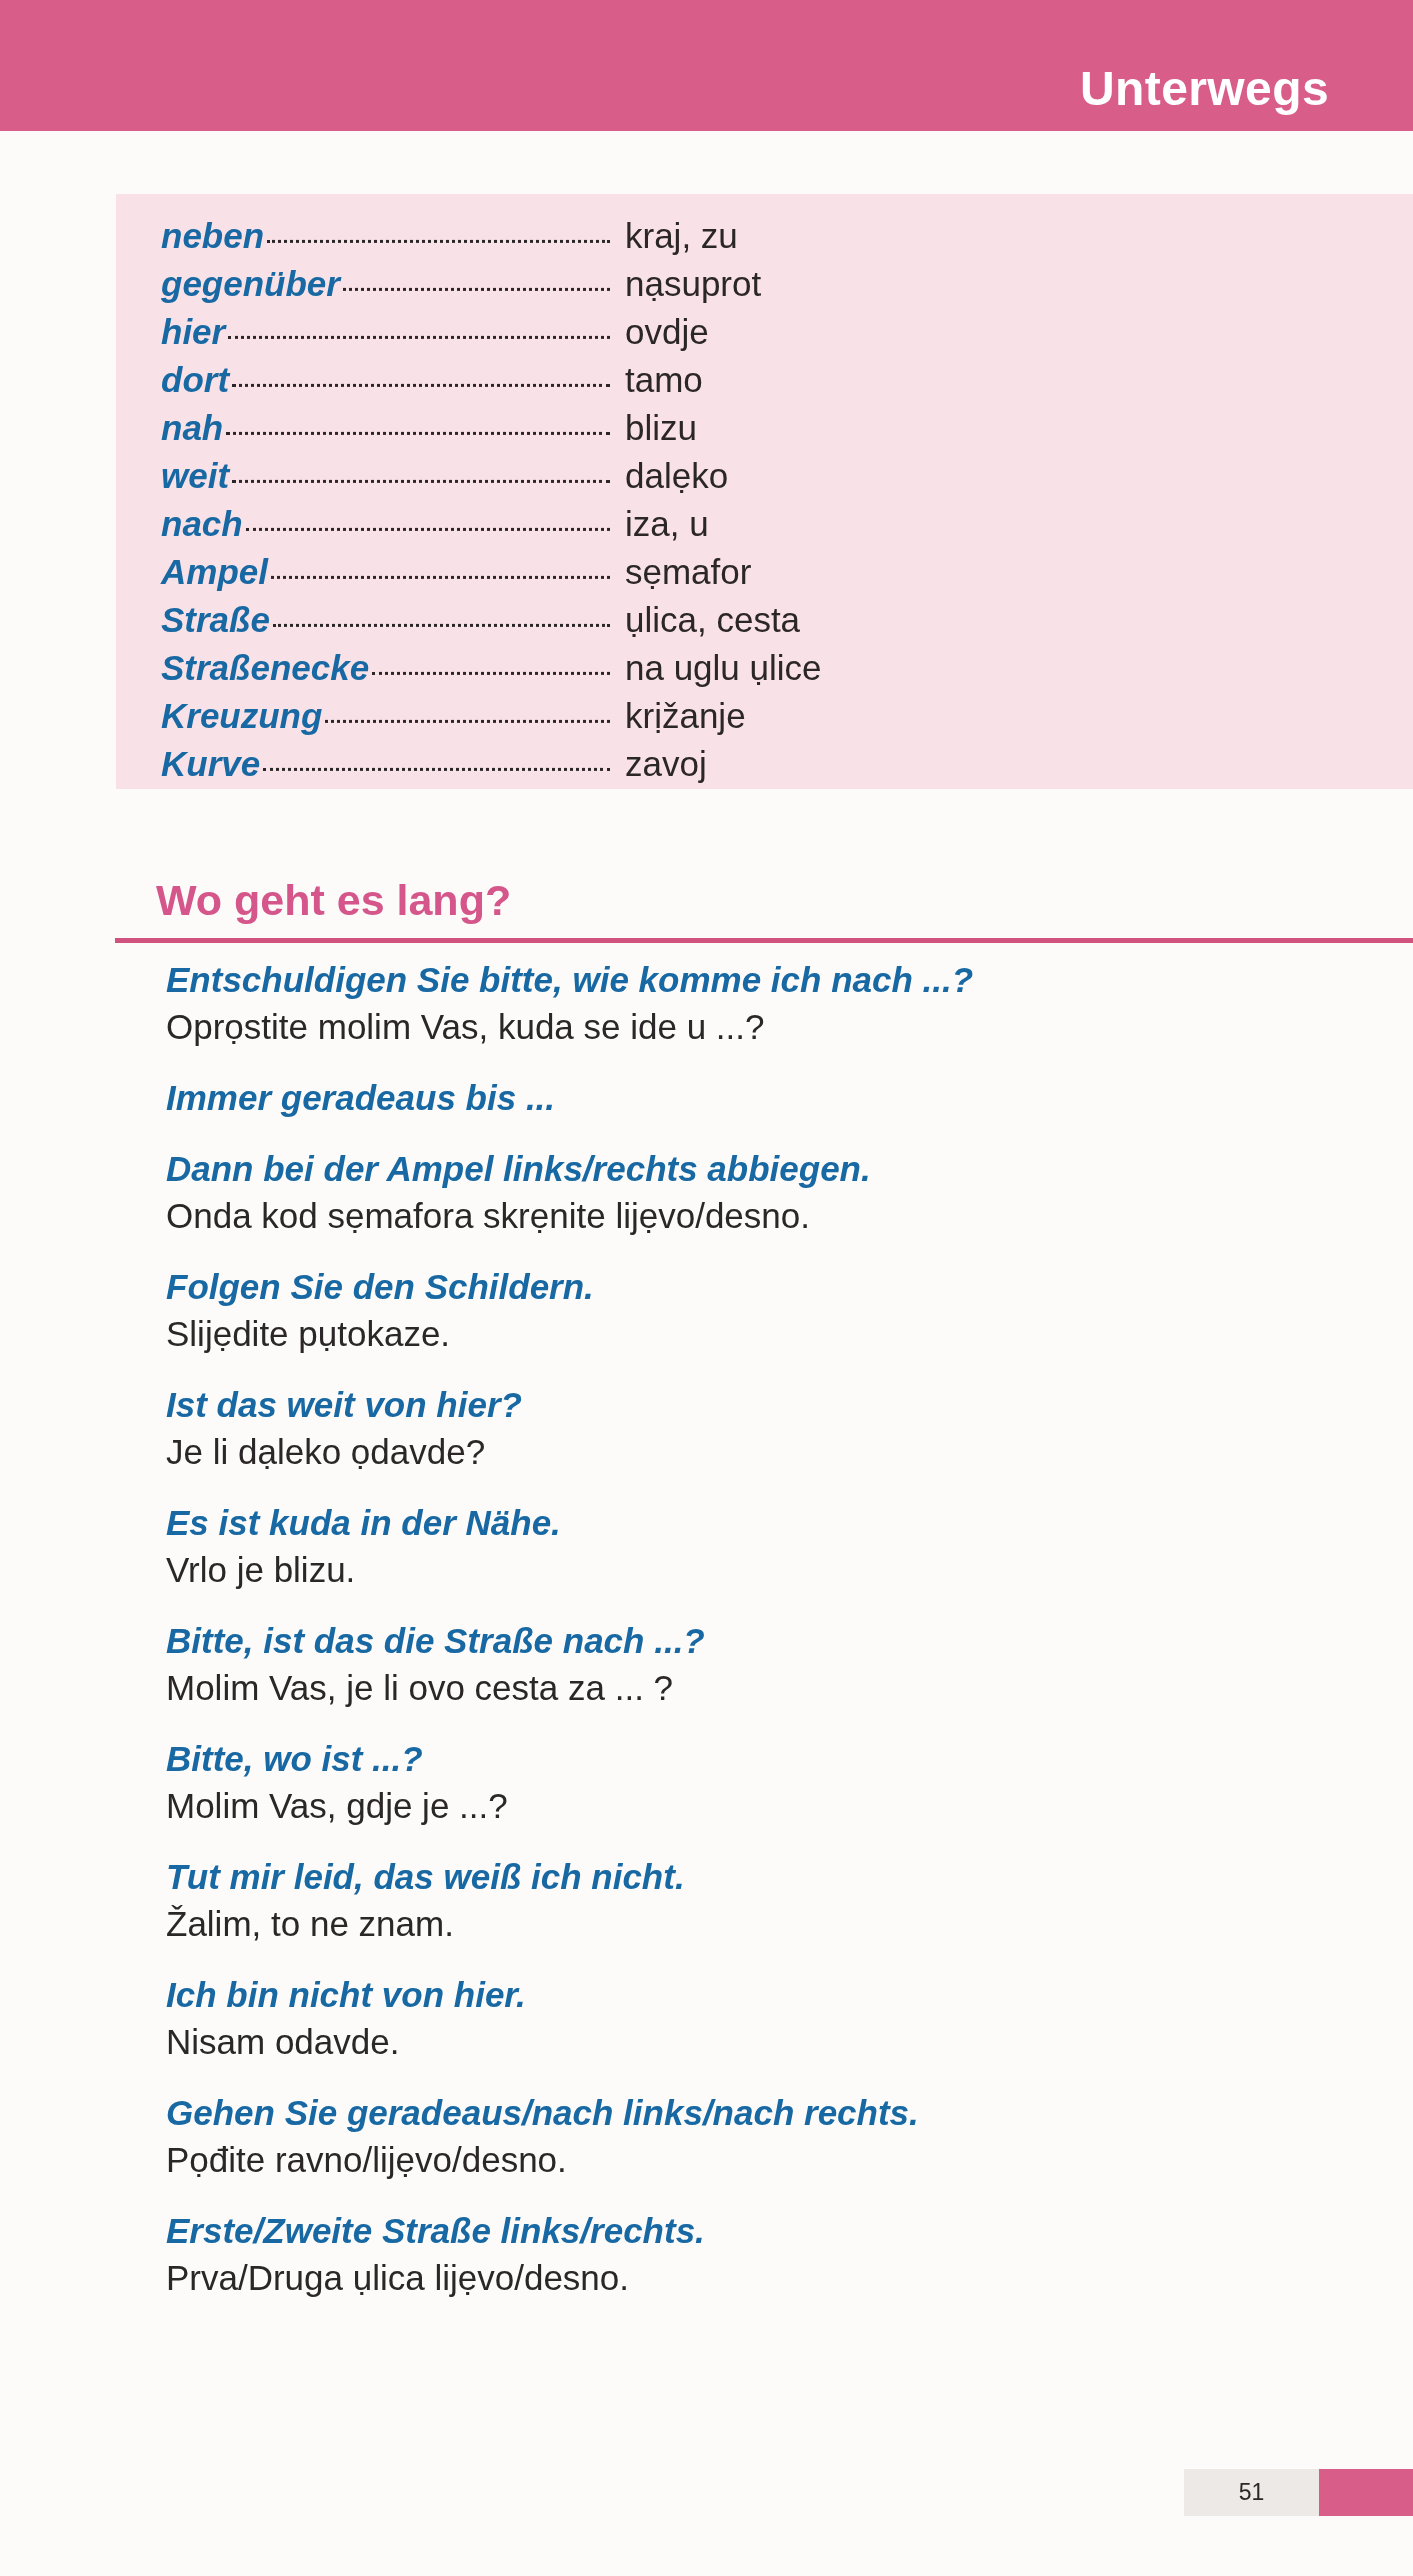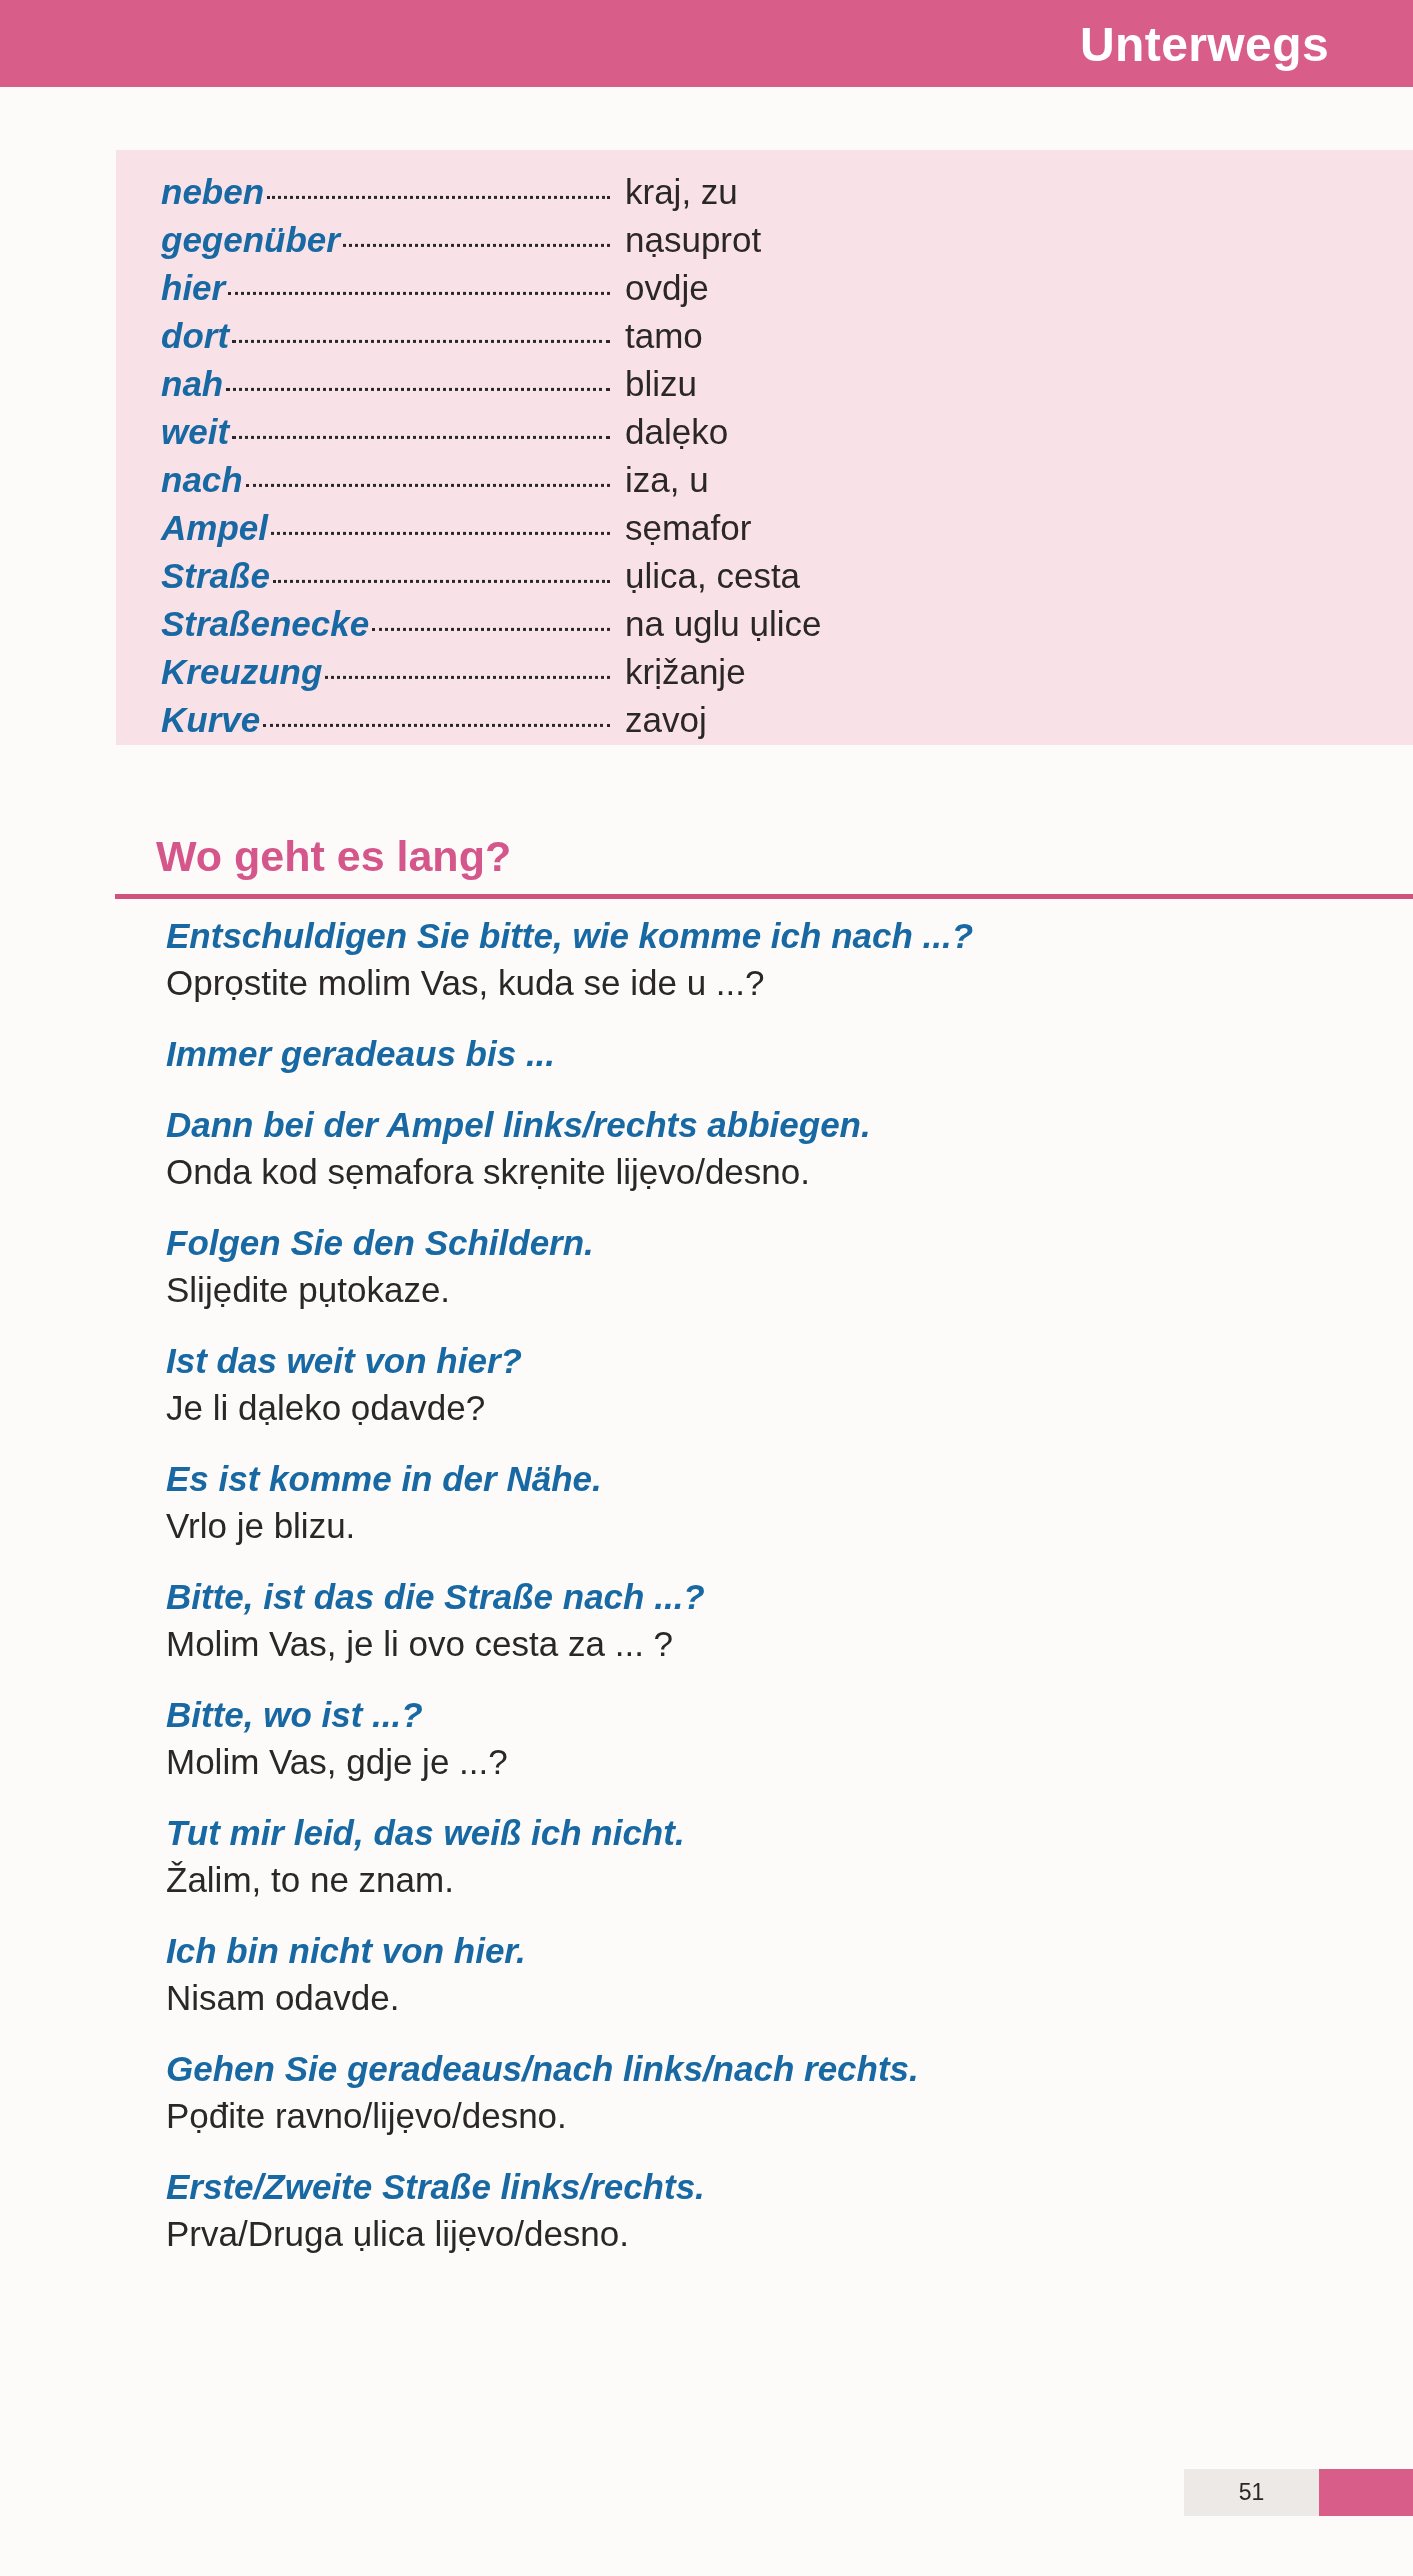--- a/index.html
+++ b/index.html
@@ -5,21 +5,21 @@
   html,body { margin:0; padding:0; background:#ffffff; }
   .page {
     position:relative;
     width:1414px; height:2576px;
     background:#fcfbf9;
     font-family:"Liberation Sans","DejaVu Sans",sans-serif;
     color:var(--text-black,#2b2627);
     overflow:hidden;
   }
   .header-band {
-    width:100%; height:87px;
+    width:100%; height:131px;
     background:var(--band-pink,#d85e89);
     display:flex; justify-content:flex-end; align-items:flex-end;
     box-sizing:border-box;
     padding:0 85px 17.6px 0;
   }
   .page-title {
     color:#ffffff; font-size:48px; font-weight:bold; line-height:1;
     letter-spacing:0.4px;
   }
   .vocab-box {
@@ -179,21 +179,21 @@
     </div>
     <div class="phrase-pair">
       <div class="phrase-de">Folgen Sie den Schildern.</div>
       <div class="phrase-hr">Slijẹdite pụtokaze.</div>
     </div>
     <div class="phrase-pair">
       <div class="phrase-de">Ist das weit von hier?</div>
       <div class="phrase-hr">Je li dạleko ọdavde?</div>
     </div>
     <div class="phrase-pair">
-      <div class="phrase-de">Es ist komme in der Nähe.</div>
+      <div class="phrase-de">Es ist kuda in der Nähe.</div>
       <div class="phrase-hr">Vrlo je blizu.</div>
     </div>
     <div class="phrase-pair">
       <div class="phrase-de">Bitte, ist das die Straße nach ...?</div>
       <div class="phrase-hr">Molim Vas, je li ovo cesta za ... ?</div>
     </div>
     <div class="phrase-pair">
       <div class="phrase-de">Bitte, wo ist ...?</div>
       <div class="phrase-hr">Molim Vas, gdje je ...?</div>
     </div>

